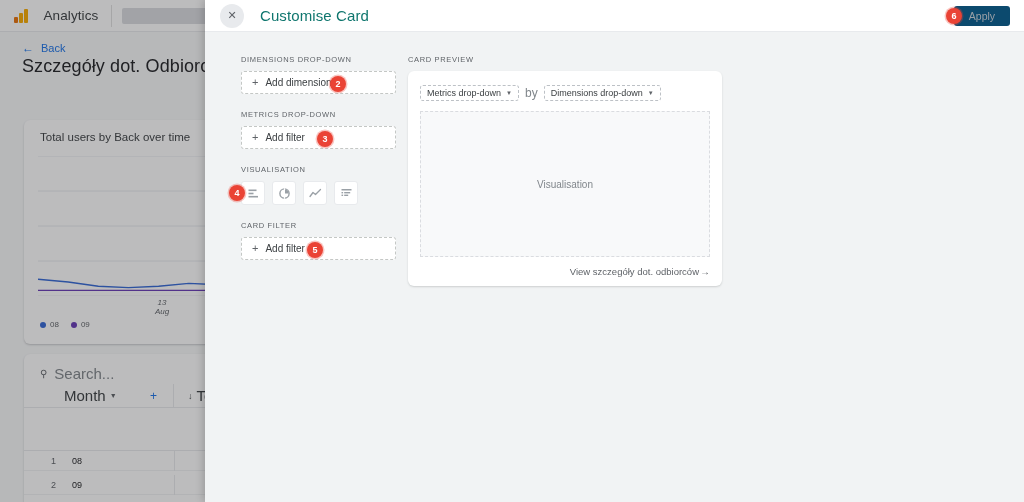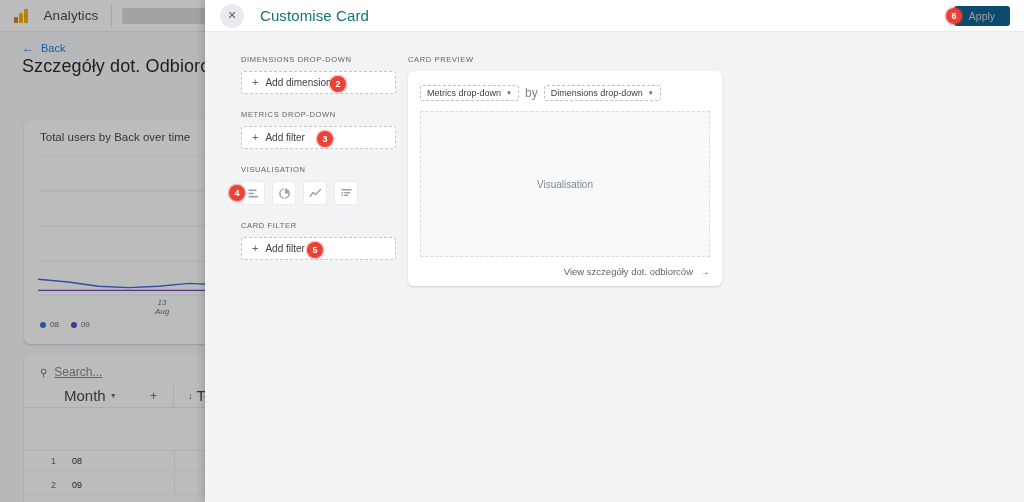--- a/index.html
+++ b/index.html
@@ -74,21 +74,21 @@
     position: absolute; left: 24px; top: 322px; width: 420px; height: 170px;
     background: #ffffff; border-radius: 6px;
     box-shadow: 0 1px 2px rgba(60,64,67,.25);
     overflow: hidden;
   }
   #table-search {
     position: absolute; left: 16px; top: 11px;
     display: flex; align-items: center; gap: 7px;
   }
   .search-glyph { font-size: 10px; color: #5f6368; }
-  .search-ph { font-size: 12px; color: #80868b; text-decoration: underline; }
+  .search-ph { font-size: 15px; color: #80868b; }
   #table-head {
     position: absolute; left: 0; top: 30px; width: 420px; height: 24px;
     border-bottom: 1px solid #e8eaed;
     display: flex; align-items: center;
   }
   .th-dim {
     width: 150px; display: flex; align-items: center; justify-content: space-between;
     padding: 0 16px 0 40px; border-right: 1px solid #e8eaed; height: 24px;
   }
   .th-label { font-size: 15px; color: #3c4043; }
@@ -193,21 +193,21 @@
     display: flex; align-items: center; gap: 5px; cursor: pointer;
   }
   .chip-caret { font-size: 6px; color: #5f6368; }
   .chip-by { font-size: 12px; color: #80868b; }
   #viz-placeholder {
     margin-top: 10px; height: 146px; border: 1px dashed #dadce0;
     background: #f8f9fa; display: flex; align-items: center; justify-content: center;
   }
   #viz-placeholder-text { font-size: 10px; color: #80868b; }
   #preview-footer {
-    margin-top: 9px; display: flex; align-items: center; justify-content: flex-end; gap: 7px;
+    margin-top: 9px; display: flex; align-items: center; justify-content: flex-end; gap: 1px;
     cursor: pointer;
   }
   #view-link-text { font-size: 9.5px; color: #5f6368; }
   #view-link-arrow { font-size: 10px; color: #5f6368; }
 </style>
 </head>
 <body>
 
 <div id="app-background">
 

